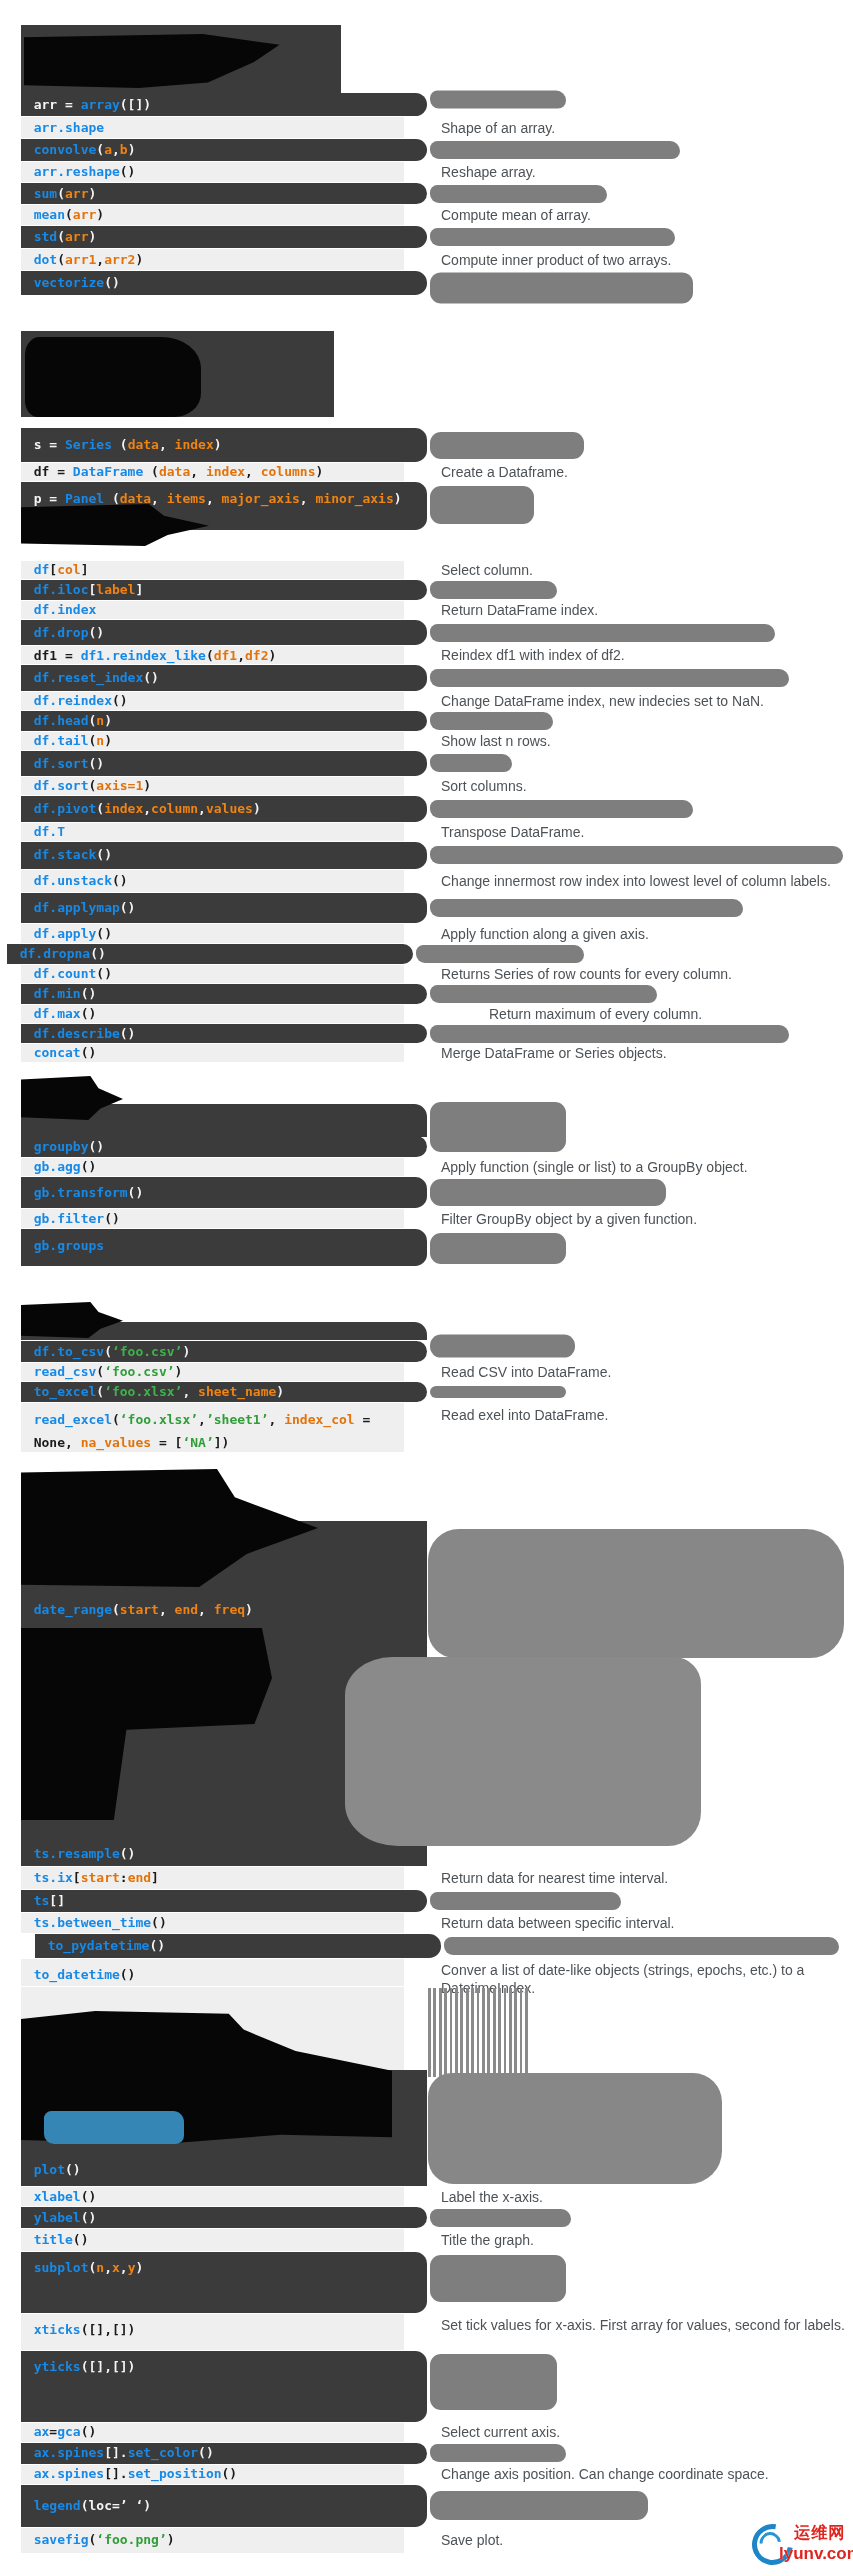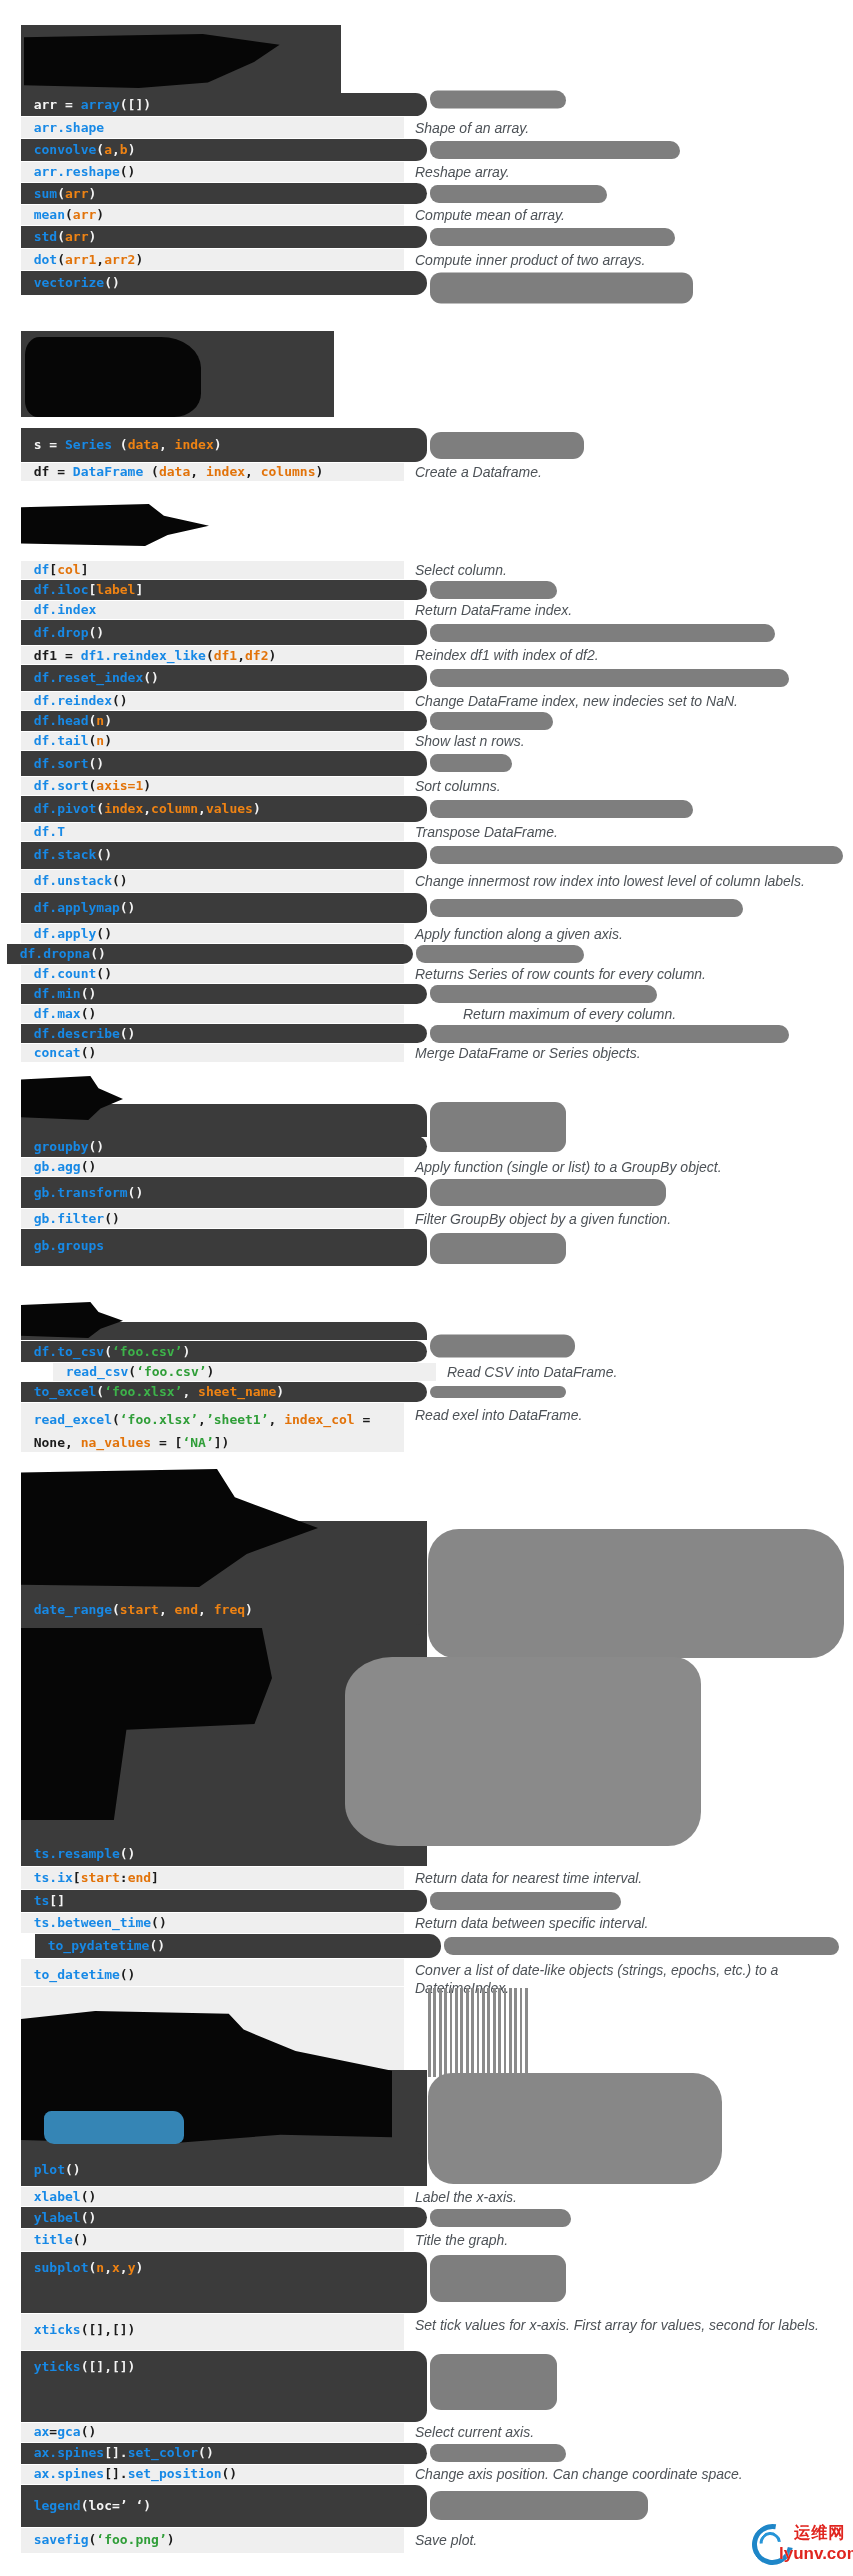--- a/index.html
+++ b/index.html
@@ -12,21 +12,21 @@
   .code{box-sizing:border-box;display:flex;flex-direction:column;justify-content:center;
         padding-left:12.7px;font-family:"DejaVu Sans Mono", monospace;font-size:13px;
         font-weight:700;white-space:nowrap;line-height:22px;}
   .row.dark .code{width:406px;background:#3b3b3b;border-radius:0 11.8px 11.8px 0;color:#f4f4f4;}
   .row.light .code{width:383px;background:#efefef;color:#1b1b1b;
         border-top:0.9px solid #fff;border-bottom:0.9px solid #fff;}
   .row.top .code{justify-content:flex-start;padding-top:4.5px;}
   .cl{line-height:23.6px;}
   .desc{flex:1;display:flex;align-items:center;min-width:0;}
   .row.dark .desc{padding-left:2.7px;}
-  .row.light .desc{padding-left:11px;font-style:italic;}
+  .row.light .desc{padding-left:37px;}
   .row.top .desc{align-items:flex-start;padding-top:3.6px;}
   .desc-text{font-size:14px;color:#4d5257;line-height:18px;}
   .scrib{background:#7e7e7e;height:18px;border-radius:8.2px 11px 9px 10px;flex:0 0 auto;}
 
   
   .c-b{color:#1789e6;}
   .row.light .c-p{color:#1b1b1b;}
   .row.dark  .c-p{color:#f4f4f4;}
   .row.light .c-o{color:#e2730a;}
   .row.dark  .c-o{color:#ef8313;}
@@ -156,20 +156,28 @@
         </div>
       </div>
       <div class="row light" style="height: 20px;">
         <div class="code">
           <div class="cl"><span class="c-p">df = </span><span class="c-b">DataFrame </span><span class="c-p">(</span><span class="c-o">data</span><span class="c-p">, </span><span class="c-o">index</span><span class="c-p">, </span><span class="c-o">columns</span><span class="c-p">)</span></div>
         </div>
         <div class="desc">
           <span class="desc-text">Create a Dataframe.</span>
         </div>
       </div>
+      <div class="row dark top" style="height: 48px;">
+        <div class="code">
+          <div class="cl"><span class="c-p">p = </span><span class="c-b">Panel </span><span class="c-p">(</span><span class="c-o">data</span><span class="c-p">, </span><span class="c-o">items</span><span class="c-p">, </span><span class="c-o">major_axis</span><span class="c-p">, </span><span class="c-o">minor_axis</span><span class="c-p">)</span></div>
+        </div>
+        <div class="desc">
+          <div class="scrib" style="width: 104px; height: 38px; border-radius: 11px;"></div>
+        </div>
+      </div>
     </div>
   <div class="abs blackblob clip-point" style="left:21px;top:504px;width:188px;height:42px;"></div>
   <div class="rows" style="top:560px;">
       <div class="row light" style="height: 20px;">
         <div class="code">
           <div class="cl"><span class="c-b">df</span><span class="c-p">[</span><span class="c-o">col</span><span class="c-p">]</span></div>
         </div>
         <div class="desc">
           <span class="desc-text">Select column.</span>
         </div>
@@ -401,21 +409,21 @@
   <div class="abs hdr" style="left:21px;top:1322px;width:406px;height:18px;border-radius:0 12.7px 0 0;"></div>
   <div class="rows" style="top:1341px;">
       <div class="row dark" style="height: 21px;">
         <div class="code">
           <div class="cl"><span class="c-b">df.to_csv</span><span class="c-p">(</span><span class="c-g">‘foo.csv’</span><span class="c-p">)</span></div>
         </div>
         <div class="desc">
           <div class="scrib" style="width: 145px; height: 23.6px; border-radius: 11px; transform: translateY(-5.4px);"></div>
         </div>
       </div>
-      <div class="row light" style="height: 20px; margin-left: 32px;">
+      <div class="row light" style="height: 20px;">
         <div class="code">
           <div class="cl"><span class="c-b">read_csv</span><span class="c-p">(</span><span class="c-g">‘foo.csv’</span><span class="c-p">)</span></div>
         </div>
         <div class="desc">
           <span class="desc-text">Read CSV into DataFrame.</span>
         </div>
       </div>
       <div class="row dark" style="height: 20px;">
         <div class="code">
           <div class="cl"><span class="c-b">to_excel</span><span class="c-p">(</span><span class="c-g">‘foo.xlsx’</span><span class="c-p">, </span><span class="c-o">sheet_name</span><span class="c-p">)</span></div>

